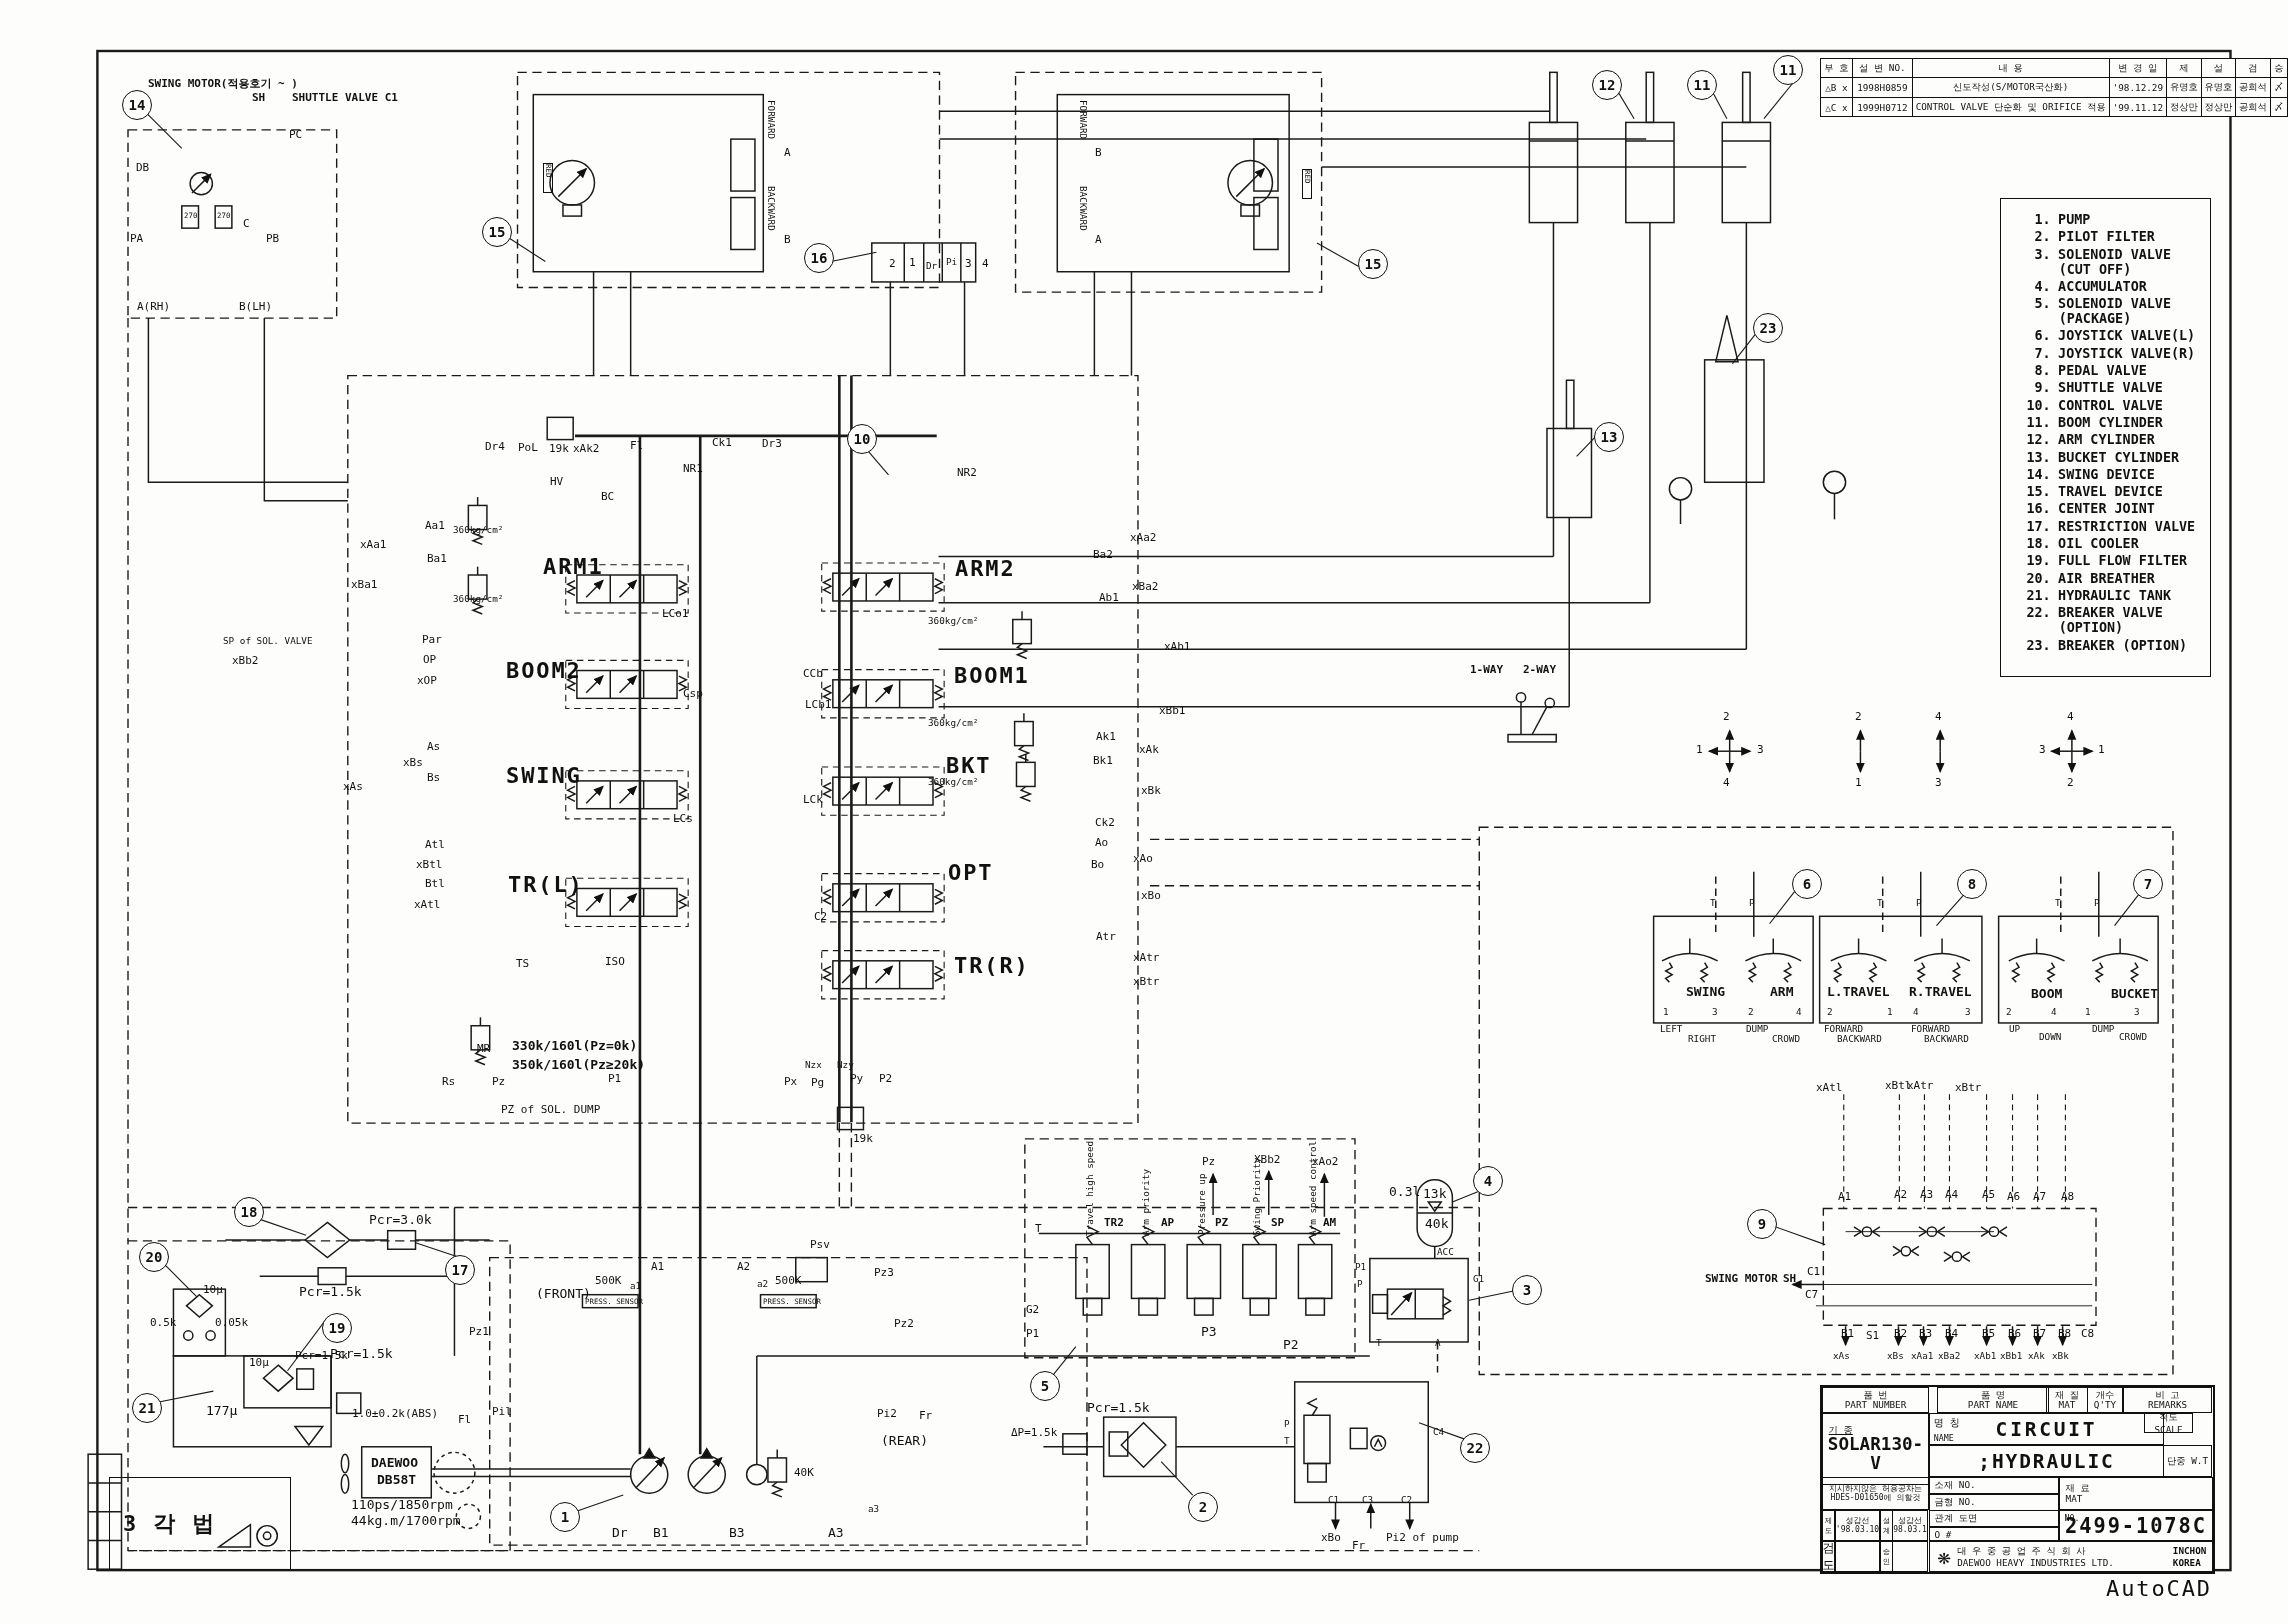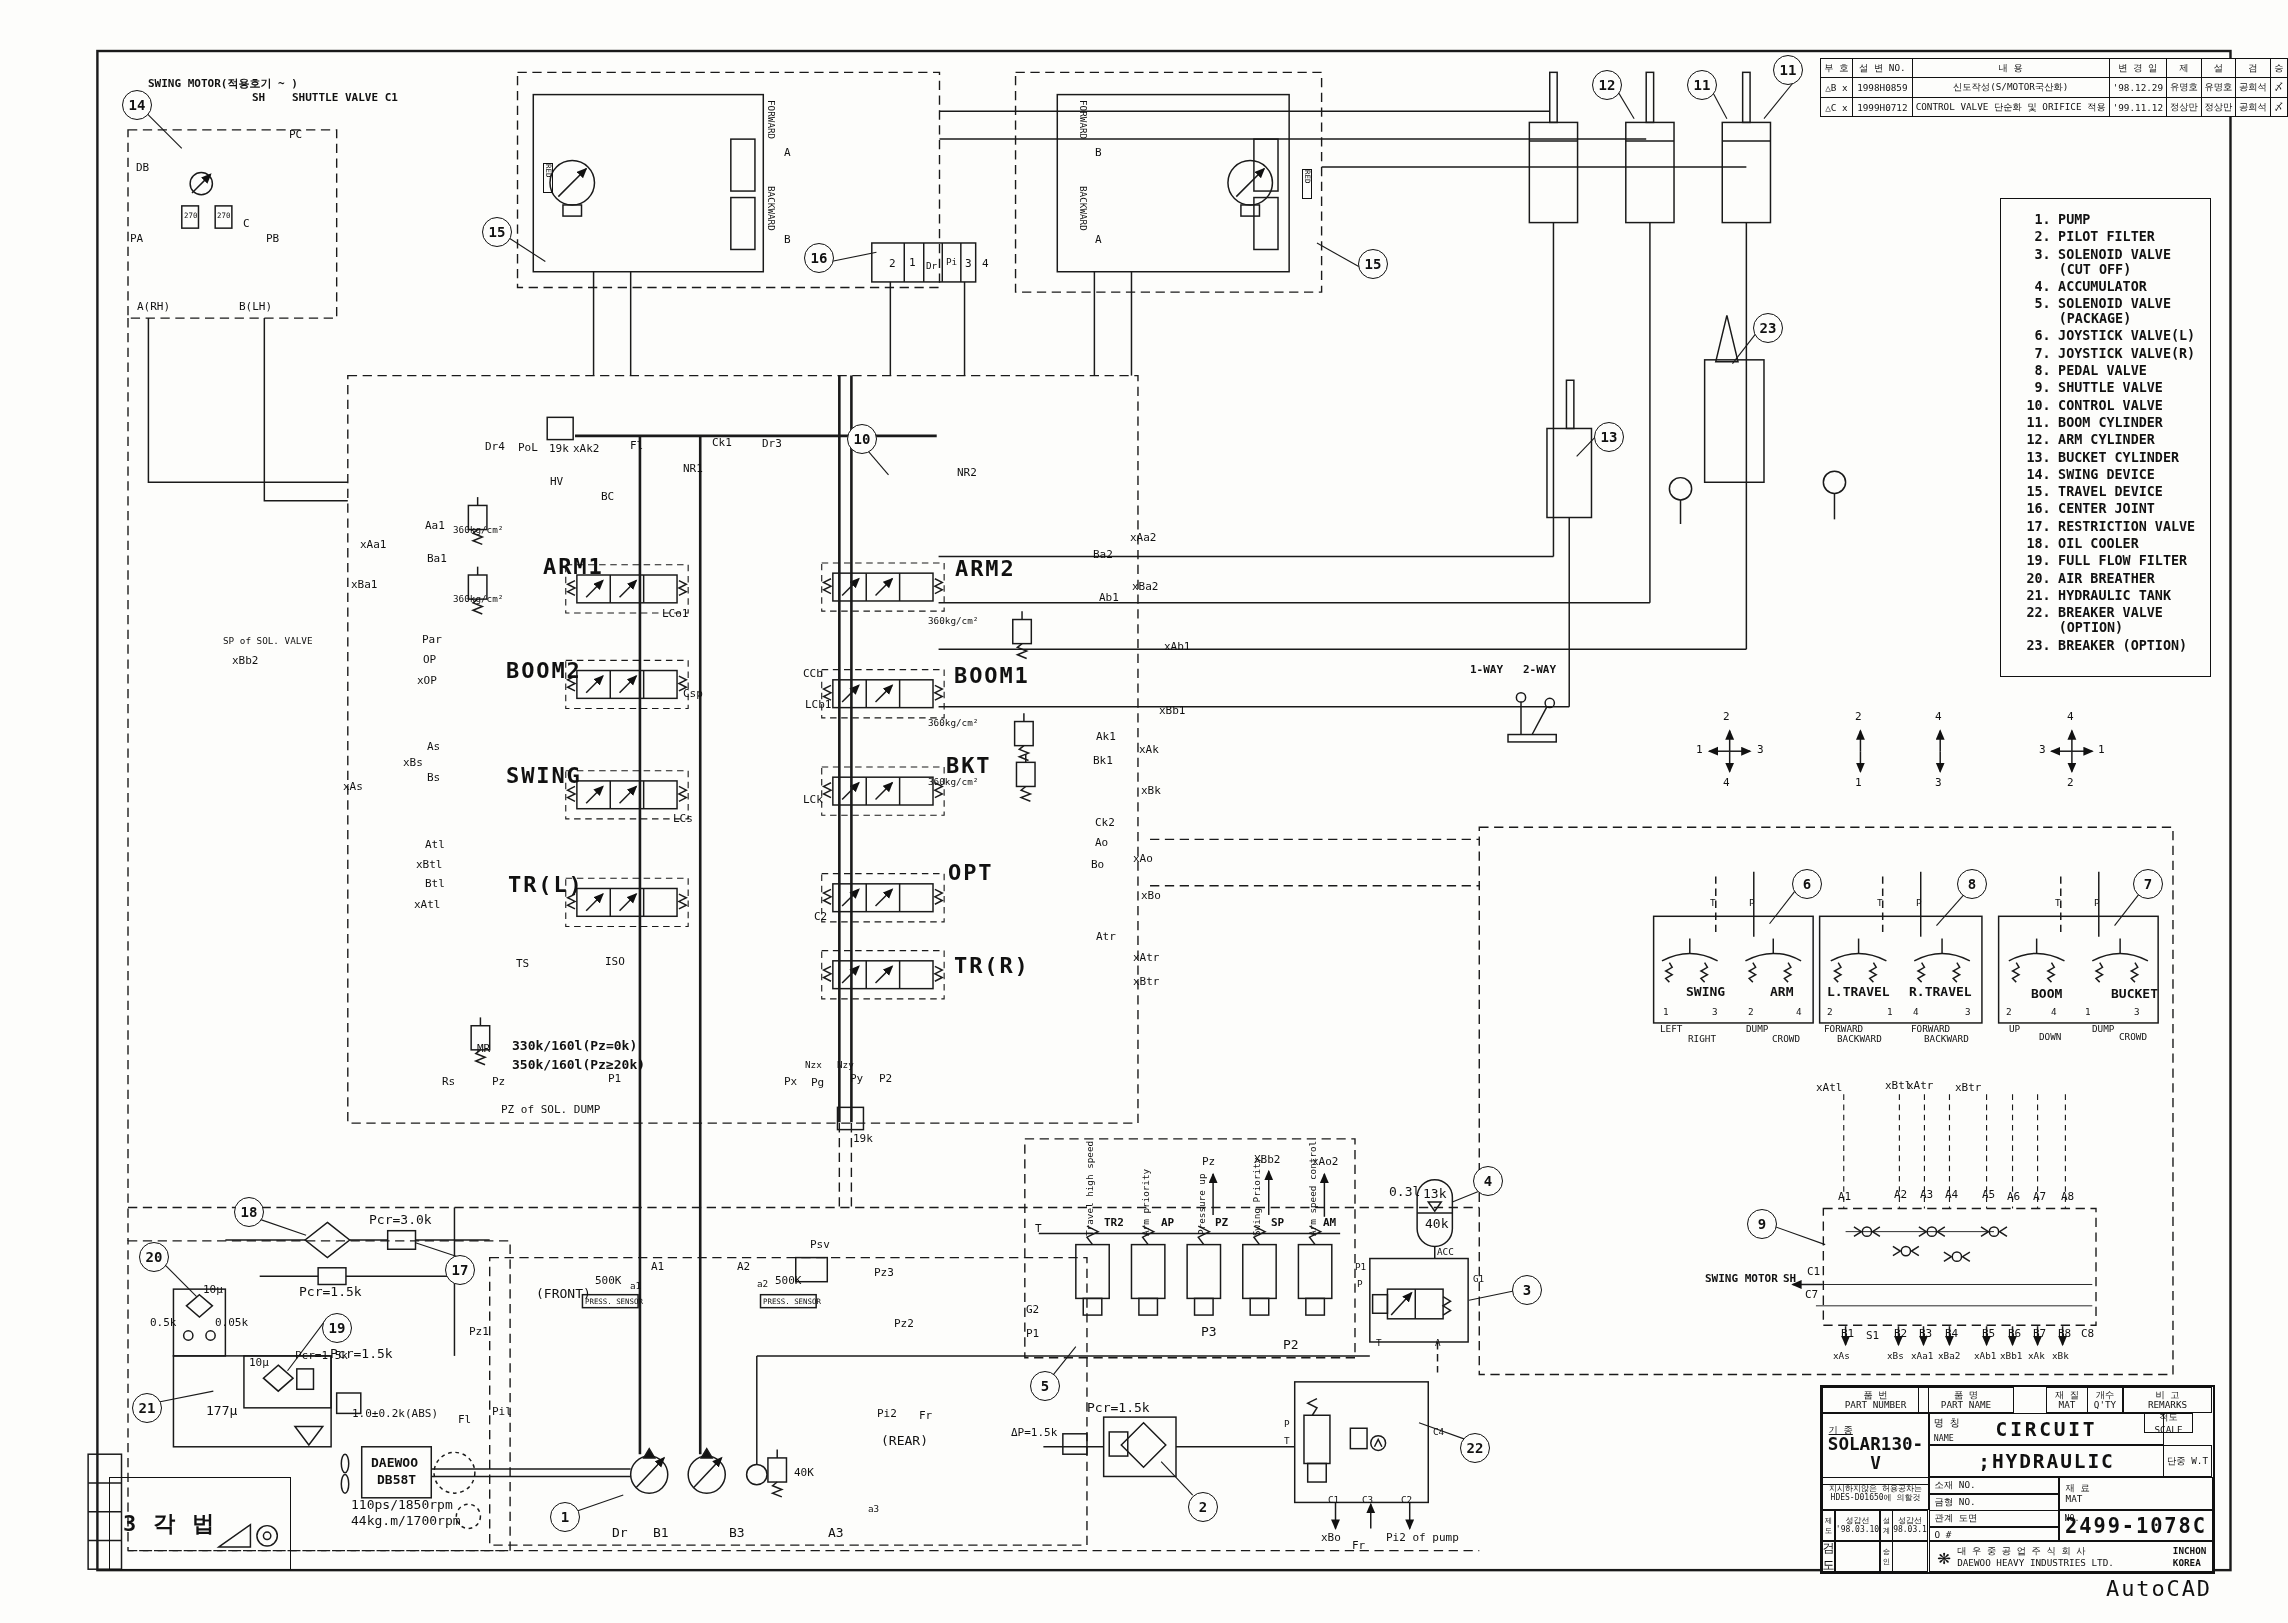--- a/index.html
+++ b/index.html
@@ -800,21 +800,21 @@
     <td>〆</td>
   </tr>
 </tbody>
     </table>
 
 <div id="tblock">
   <div class="c hd" style="left:0;top:0;width:107px;height:26px">
         <span>품 번</span>
         <span>PART NUMBER</span>
       </div>
-  <div class="c hd" style="left:96px;top:0;width:96px;height:26px">
+  <div class="c hd" style="left:115px;top:0;width:112px;height:26px">
         <span>품 명</span>
         <span>PART NAME</span>
       </div>
   <div class="c hd" style="left:224px;top:0;width:42px;height:26px">
         <span>재 질</span>
         <span>MAT</span>
       </div>
   <div class="c hd" style="left:265px;top:0;width:36px;height:26px">
         <span>개수</span>
         <span>Q'TY</span>

